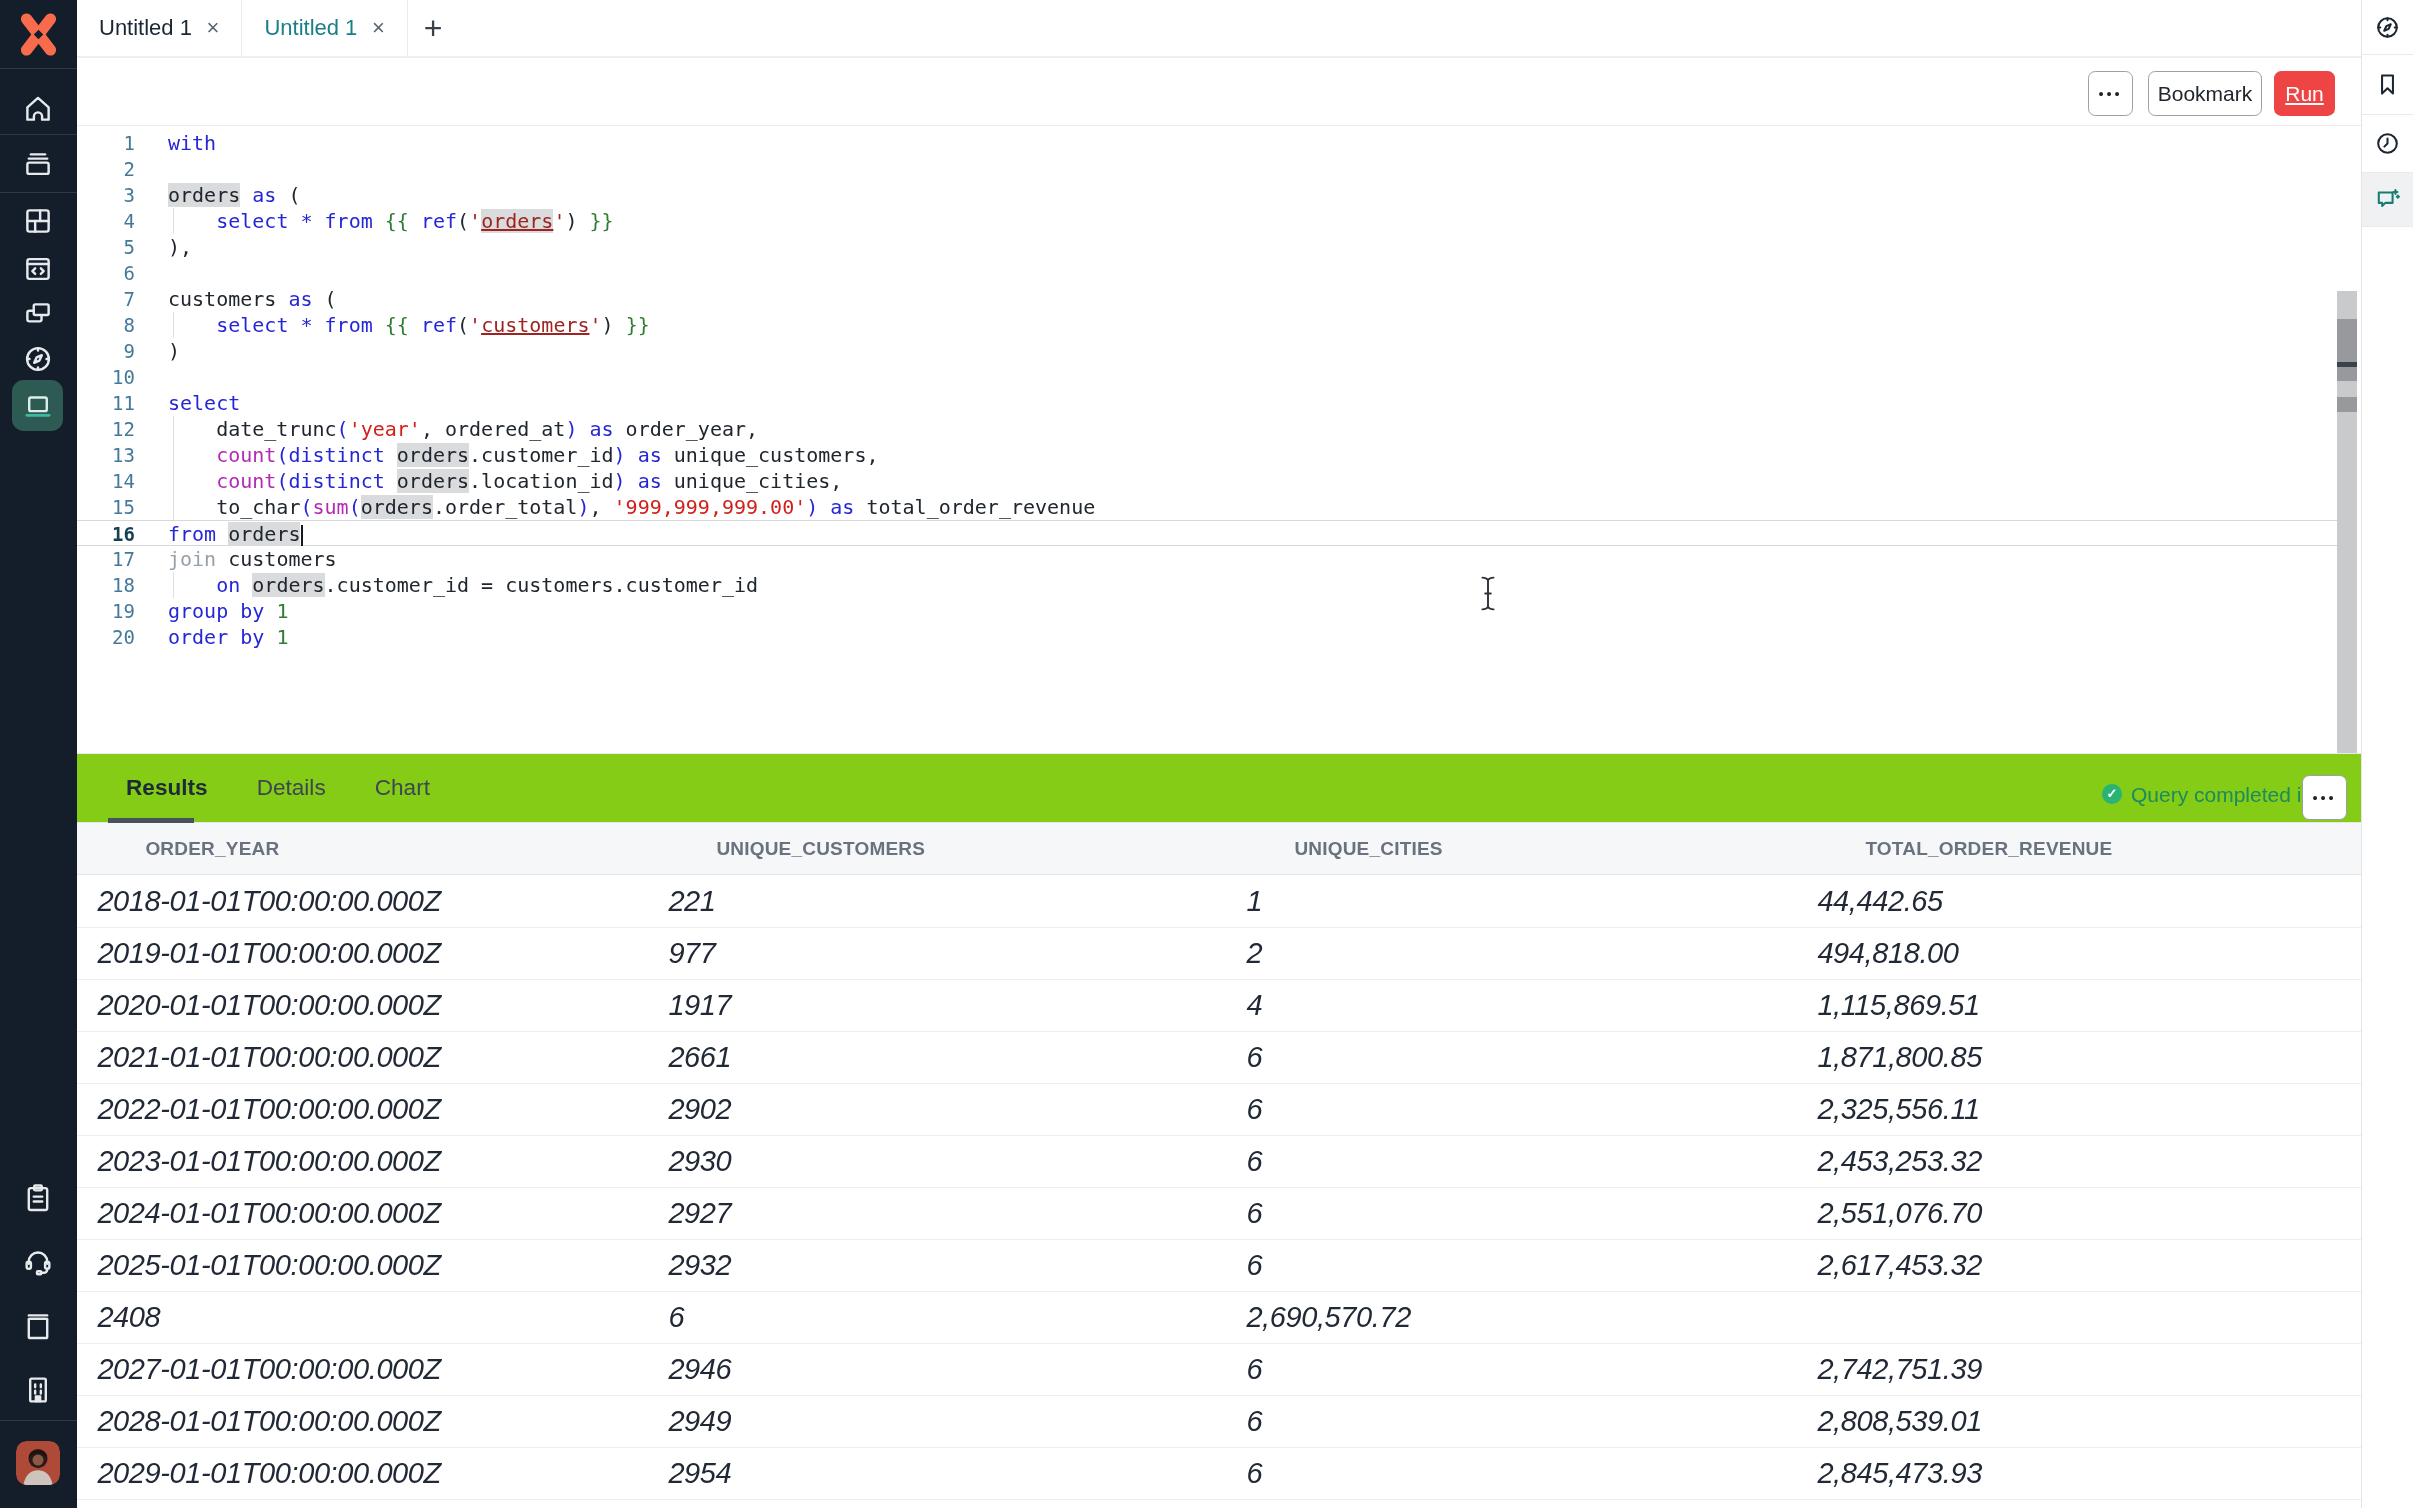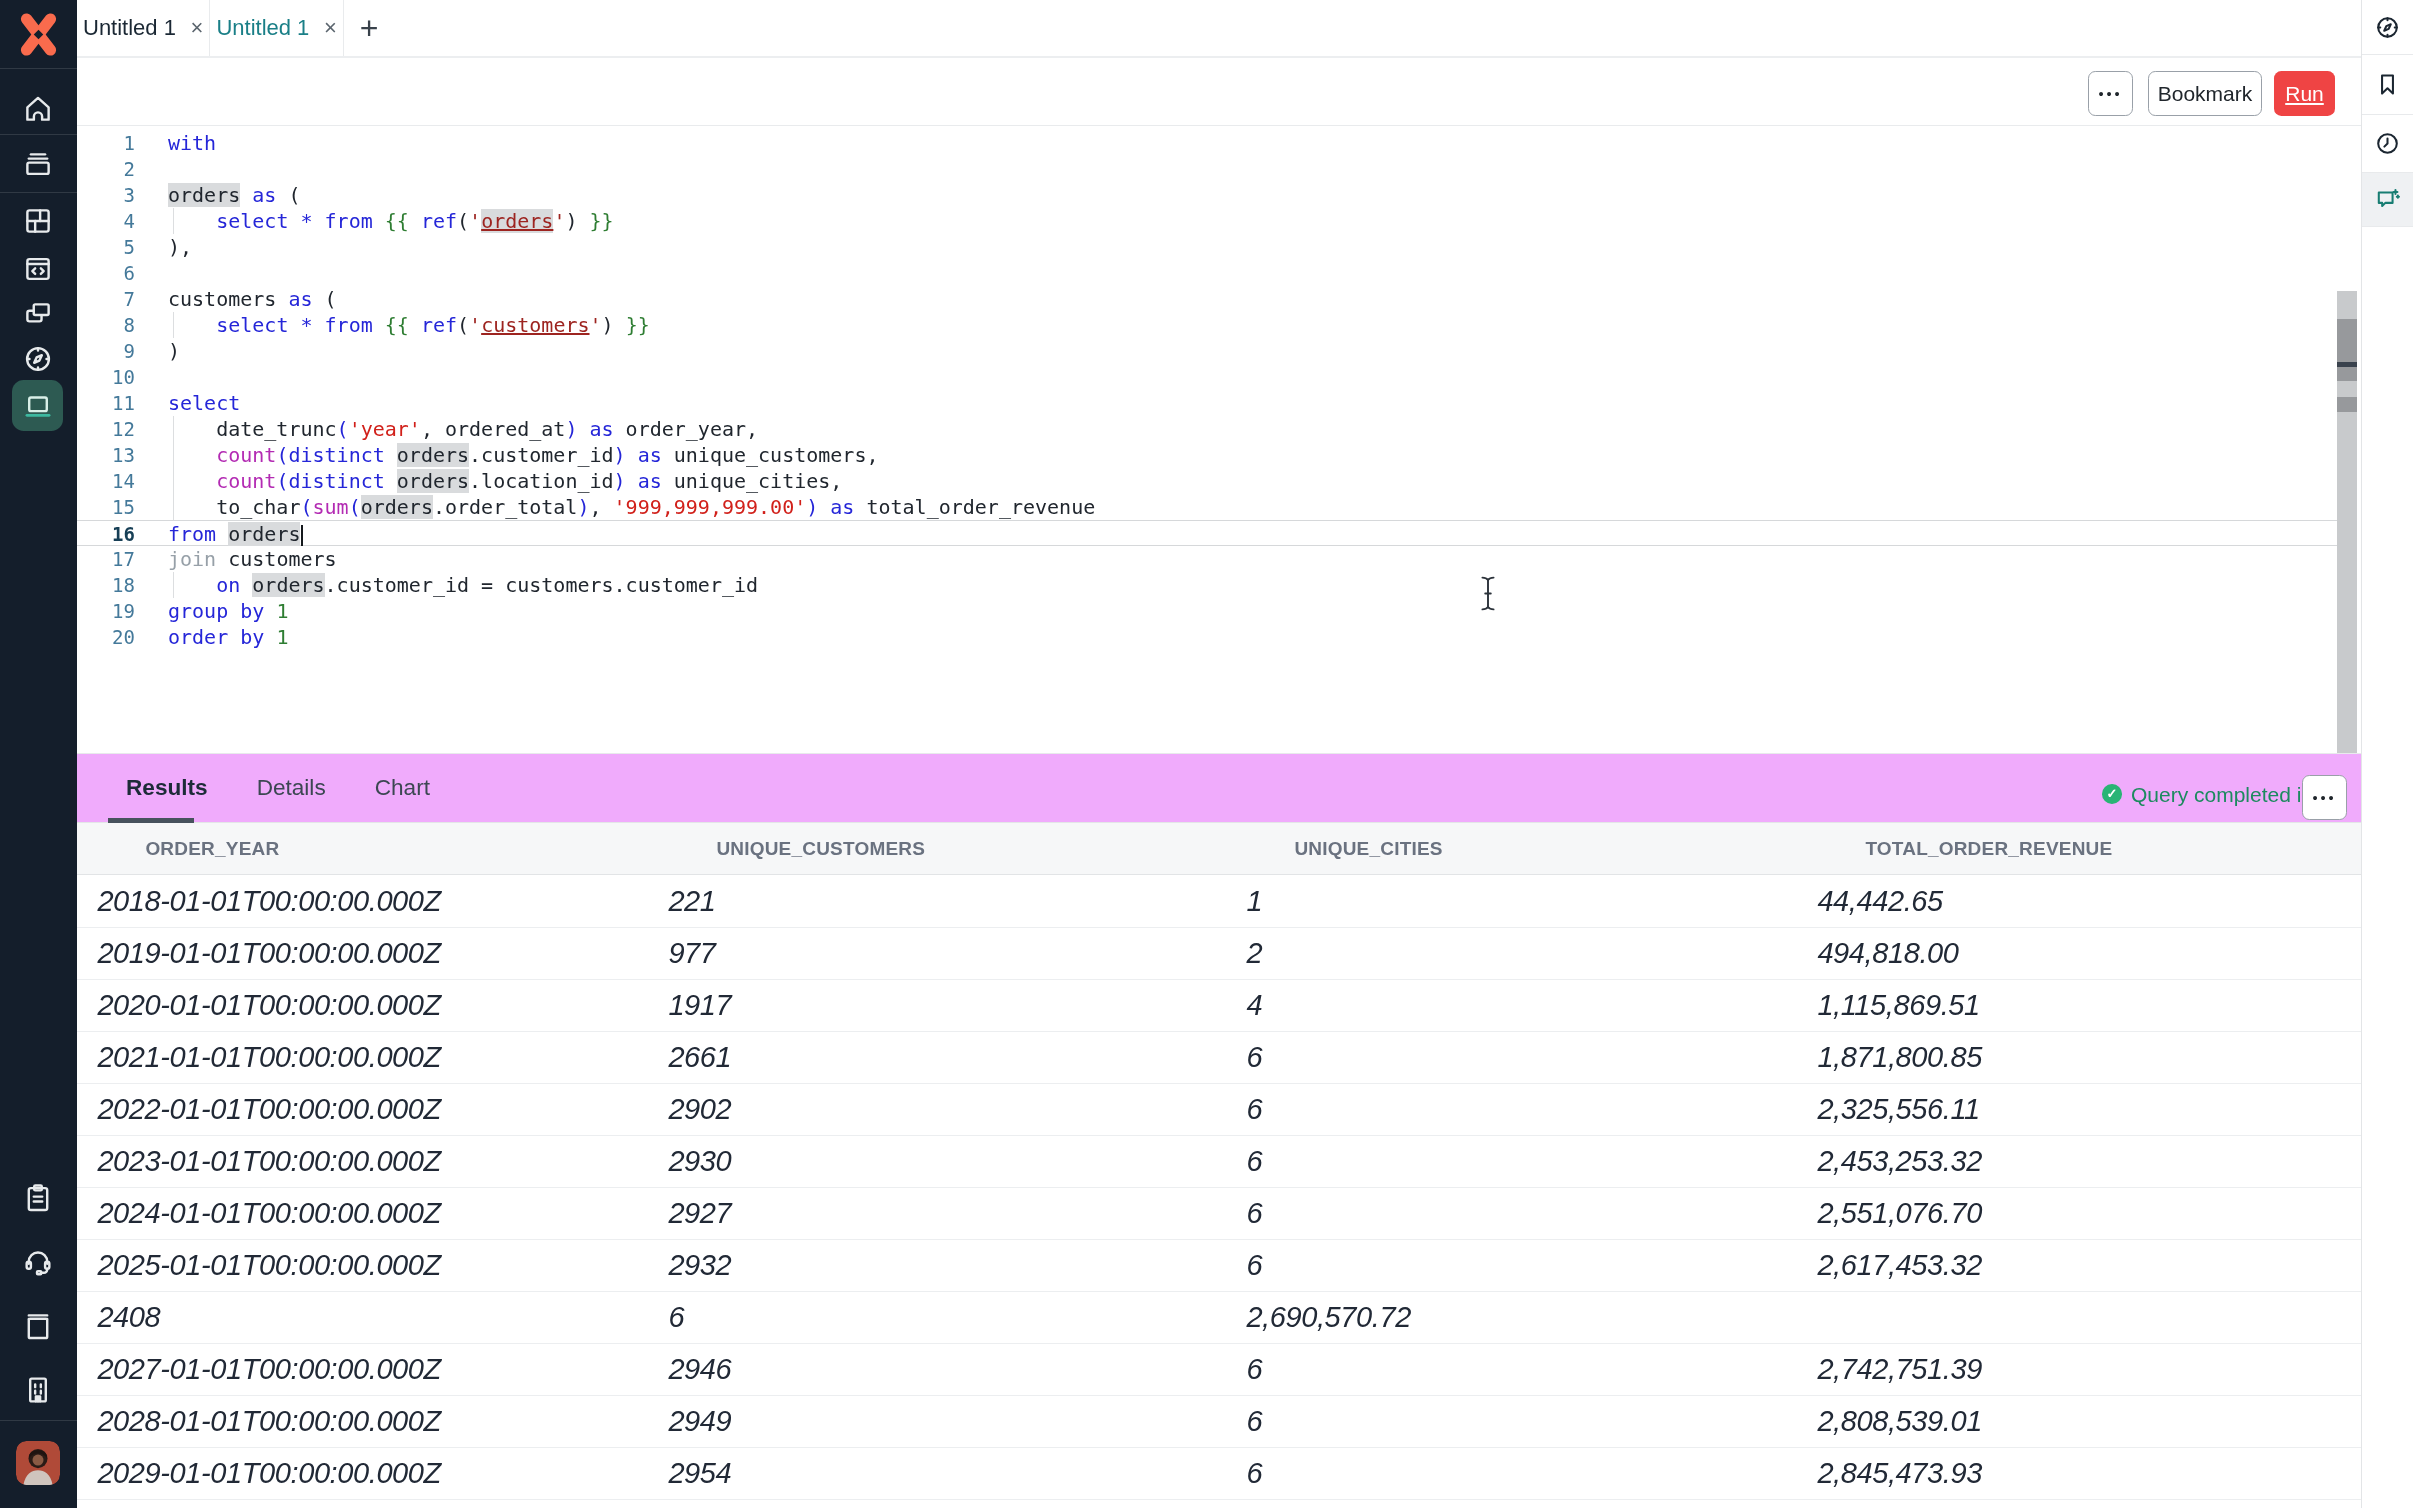--- a/index.html
+++ b/index.html
@@ -23,21 +23,21 @@
     color:#1b2631; border-bottom:1.1px solid #e8eaec; cursor:pointer; }
   .rail-item svg { width:29px; height:29px; }
   .rail-item.accent { color:#177d72; background:#eff1f3; }
 
   
   #main { position:absolute; left:77px; top:0; width:2285px; height:1508px; background:#fff; overflow:hidden; }
 
   
   #tab-bar { position:absolute; left:0; top:0; width:2285px; height:58px; background:#fff;
     border-bottom:2.2px solid #eceef0; display:flex; align-items:stretch; }
-  .doc-tab { display:flex; align-items:center; gap:14.6px; padding:0 6px; border-right:1.5px solid #e9ebed;
+  .doc-tab { display:flex; align-items:center; gap:14.6px; padding:0 22px; border-right:1.5px solid #e9ebed;
     font-size:22px; color:#1b2834; font-weight:500; cursor:pointer; }
   .doc-tab.teal { color:#1a7f87; }
   .tab-close { color:#5b656e; font-size:22px; font-weight:400; cursor:pointer; }
   #new-tab-btn { align-self:center; margin-left:16px; font-size:32px; color:#39424b; font-weight:300; cursor:pointer; line-height:32px; }
 
   
   .tool-btn { position:absolute; top:71px; height:45px; border:1.5px solid #99a0a8; border-radius:7.3px;
     background:#fff; color:#20262c; font-size:21px; display:flex; align-items:center; justify-content:center; cursor:pointer; }
   .dots { font-size:14.6px; letter-spacing:2.9px; color:#20262c; }
   #run-btn { background:#ef4444; border:none; color:#fff; font-weight:500;text-decoration:underline; }
@@ -59,21 +59,21 @@
   .tk-hl{background:#d9dbdd}
   .tk-caret{display:inline-block;width:2.2px;height:21px;background:#15191d;vertical-align:middle;margin-left:0.7px}
 
   
   #ed-scroll { position:absolute; left:2260px; top:291px; width:19.7px; height:462px; background:#c8cacc; }
   #ed-thumb { position:absolute; left:0; top:28px; width:19.7px; height:62px; background:#97999c; }
   #ed-mark  { position:absolute; left:0; top:106px; width:19.7px; height:15.3px; background:#97999c; }
   #ed-line  { position:absolute; left:0; top:71px; width:19.7px; height:5.1px; background:#39424d; }
 
   
-  #results-tabs-row { position:absolute; left:0; top:753px; width:2285px; height:70px; background:#f0abfc;
+  #results-tabs-row { position:absolute; left:0; top:753px; width:2285px; height:70px; background:#84cc16;
     border-top:1.1px solid #e8eaec; border-bottom:1.5px solid #e4e6e8; display:flex; align-items:center; padding-left:49px; gap:49px; }
   .res-tab { font-size:22.6px; color:#3c4752; cursor:pointer; }
   .res-tab.active { color:#1d2b38; font-weight:700; }
   #res-underline { position:absolute; left:31px; top:818px; width:86px; height:5.1px; background:#47525d; }
   #status-check { position:absolute; left:2025px; top:784px; width:19.7px; height:19.7px; border-radius:50%;
     background:#29b475; color:#fff; display:flex; align-items:center; justify-content:center; font-size:13px; font-weight:700; }
   #status-text { position:absolute; left:2054px; top:783px; height:23px; line-height:23px; font-size:21px; color:#1d8a5f; }
   #res-more { top:775px; left:2225px; width:45px; }
   #tb-more  { left:2011px; width:45px; }
   #bookmark-btn { left:2071px; width:114px; }

